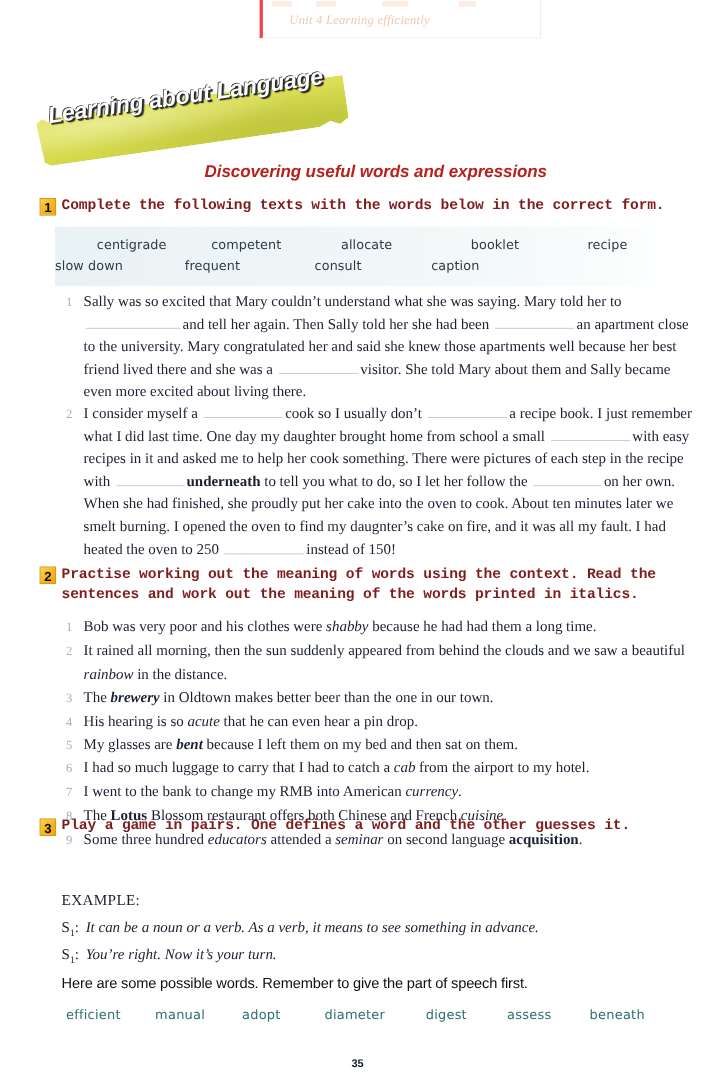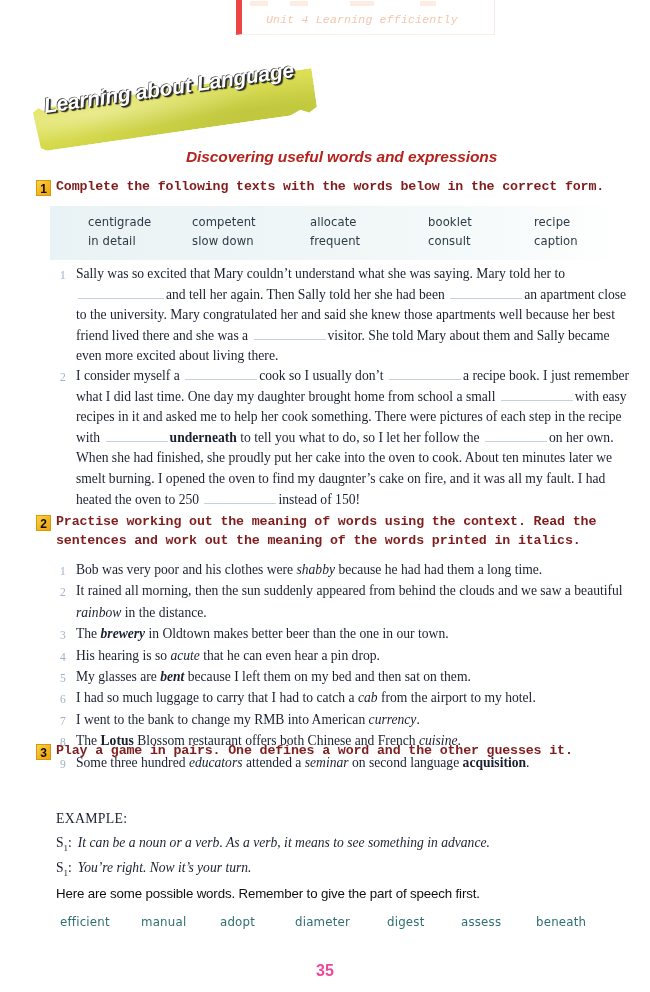--- a/index.html
+++ b/index.html
@@ -16,24 +16,23 @@
     color: #1a1a28;
   }
 
   
   .running-head {
     position: absolute;
     top: 0;
     left: 236px;
     width: 252px;
     height: 34px;
-    border-left: 6px solid #ef4444;
+    border-left: 3px solid #ef4444;
     border-right: 1px solid #f7ece6;
     border-bottom: 1px solid #f9f0ea;
-    font-family: Liberation Mono, monospace;
   }
   .running-head .rh-ticks {
     position: absolute;
     top: 1px; left: 8px; right: 8px; height: 5px;
     background:
       linear-gradient(90deg, #fbe6d8 0 18px, transparent 18px 40px,
                              #fbe6d8 40px 58px, transparent 58px 100px,
                              #fbe6d8 100px 124px, transparent 124px 170px,
                              #fbe6d8 170px 186px, transparent 186px 240px);
     opacity: .75;
@@ -265,22 +264,22 @@
 
   
   .page-num {
     position: absolute;
     left: 0;
     right: 0;
     top: 962px;
     text-align: center;
     font-family: "Liberation Sans", sans-serif;
     font-weight: bold;
-    font-size: 16px;
-    color: #ec4899;
+    font-size: 10px;
+    color: #0f172a;
   }
 </style>
 </head>
 <body>
 
 <div class="running-head">
   <div class="rh-ticks"></div>
   <div class="rh-text">Unit 4 Learning efficiently</div>
 </div>
 
@@ -298,21 +297,20 @@
 
 <div class="wordbank" style="top:206px;">
   <div class="wb-row">
     <span class="wb-cell wb-c1">centigrade</span>
     <span class="wb-cell wb-c2">competent</span>
     <span class="wb-cell wb-c3">allocate</span>
     <span class="wb-cell wb-c4">booklet</span>
     <span class="wb-cell wb-c5">recipe</span>
   </div>
   <div class="wb-row">
-    <span class="wb-cell wb-c1">in detail</span>
     <span class="wb-cell wb-c2">slow down</span>
     <span class="wb-cell wb-c3">frequent</span>
     <span class="wb-cell wb-c4">consult</span>
     <span class="wb-cell wb-c5">caption</span>
   </div>
 </div>
 
 <div class="col" style="top:264px; left:52px; width:584px;">
   <div class="para">
     <span class="para-num">1</span><span>Sally was so excited that Mary couldn’t understand what she was saying. Mary told her to</span>

